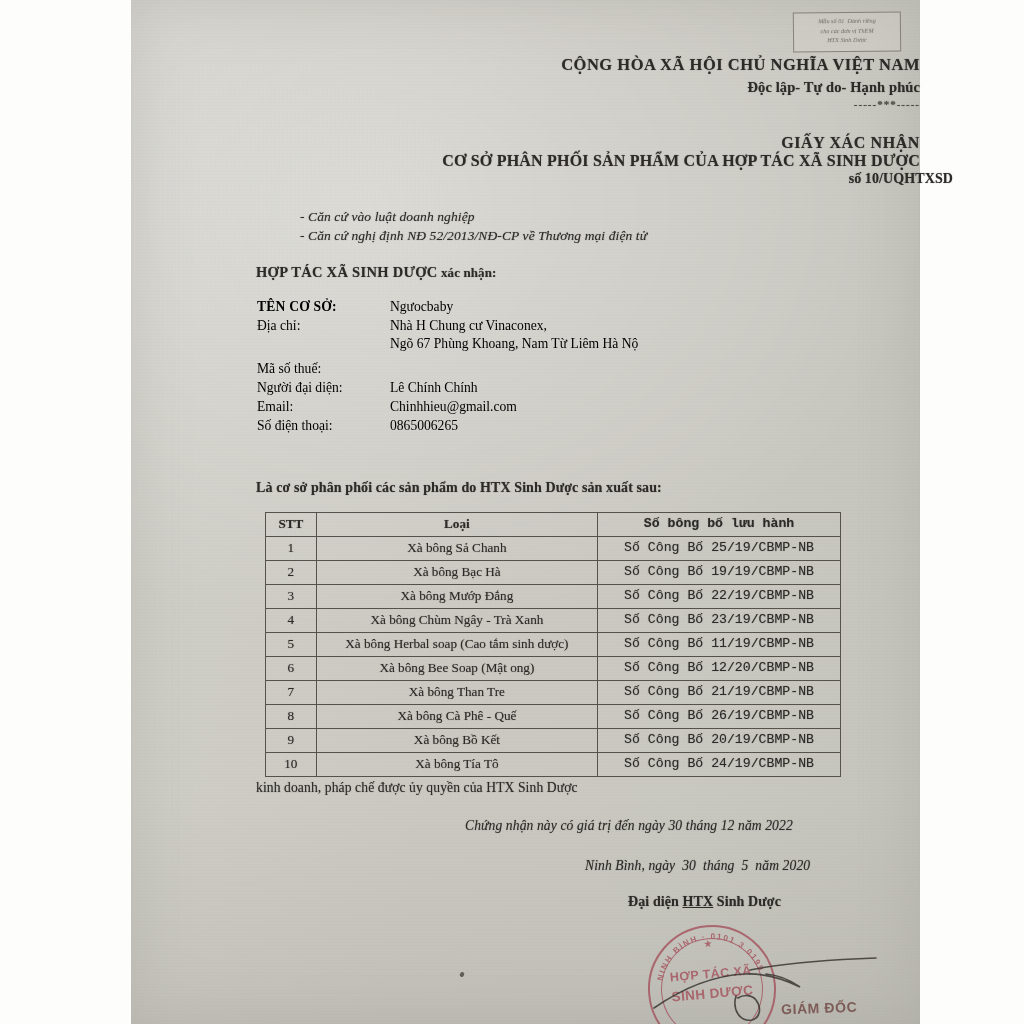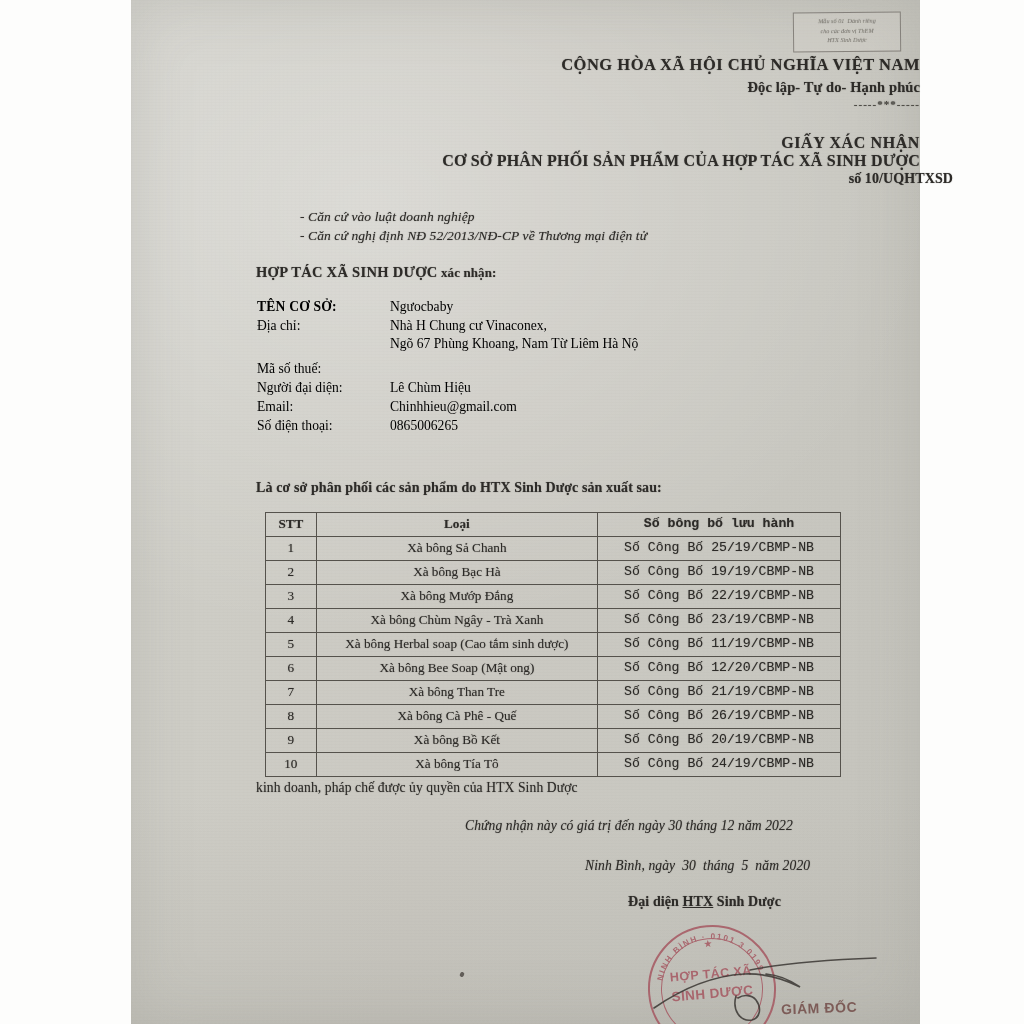--- a/index.html
+++ b/index.html
@@ -274,21 +274,21 @@
       <div class="row" style="margin-top: -1px;">
         <span class="lbl"></span>
         <span class="val">Ngõ 67 Phùng Khoang, Nam Từ Liêm Hà Nộ</span>
       </div>
       <div class="row" style="margin-top: 6px;">
         <span class="lbl">Mã số thuế:</span>
         <span class="val"></span>
       </div>
       <div class="row">
         <span class="lbl">Người đại diện:</span>
-        <span class="val">Lê Chùm Hiệu</span>
+        <span class="val">Lê Chính Chính</span>
       </div>
       <div class="row">
         <span class="lbl">Email:</span>
         <span class="val">Chinhhieu@gmail.com</span>
       </div>
       <div class="row">
         <span class="lbl">Số điện thoại:</span>
         <span class="val">0865006265</span>
       </div>
     </div>

